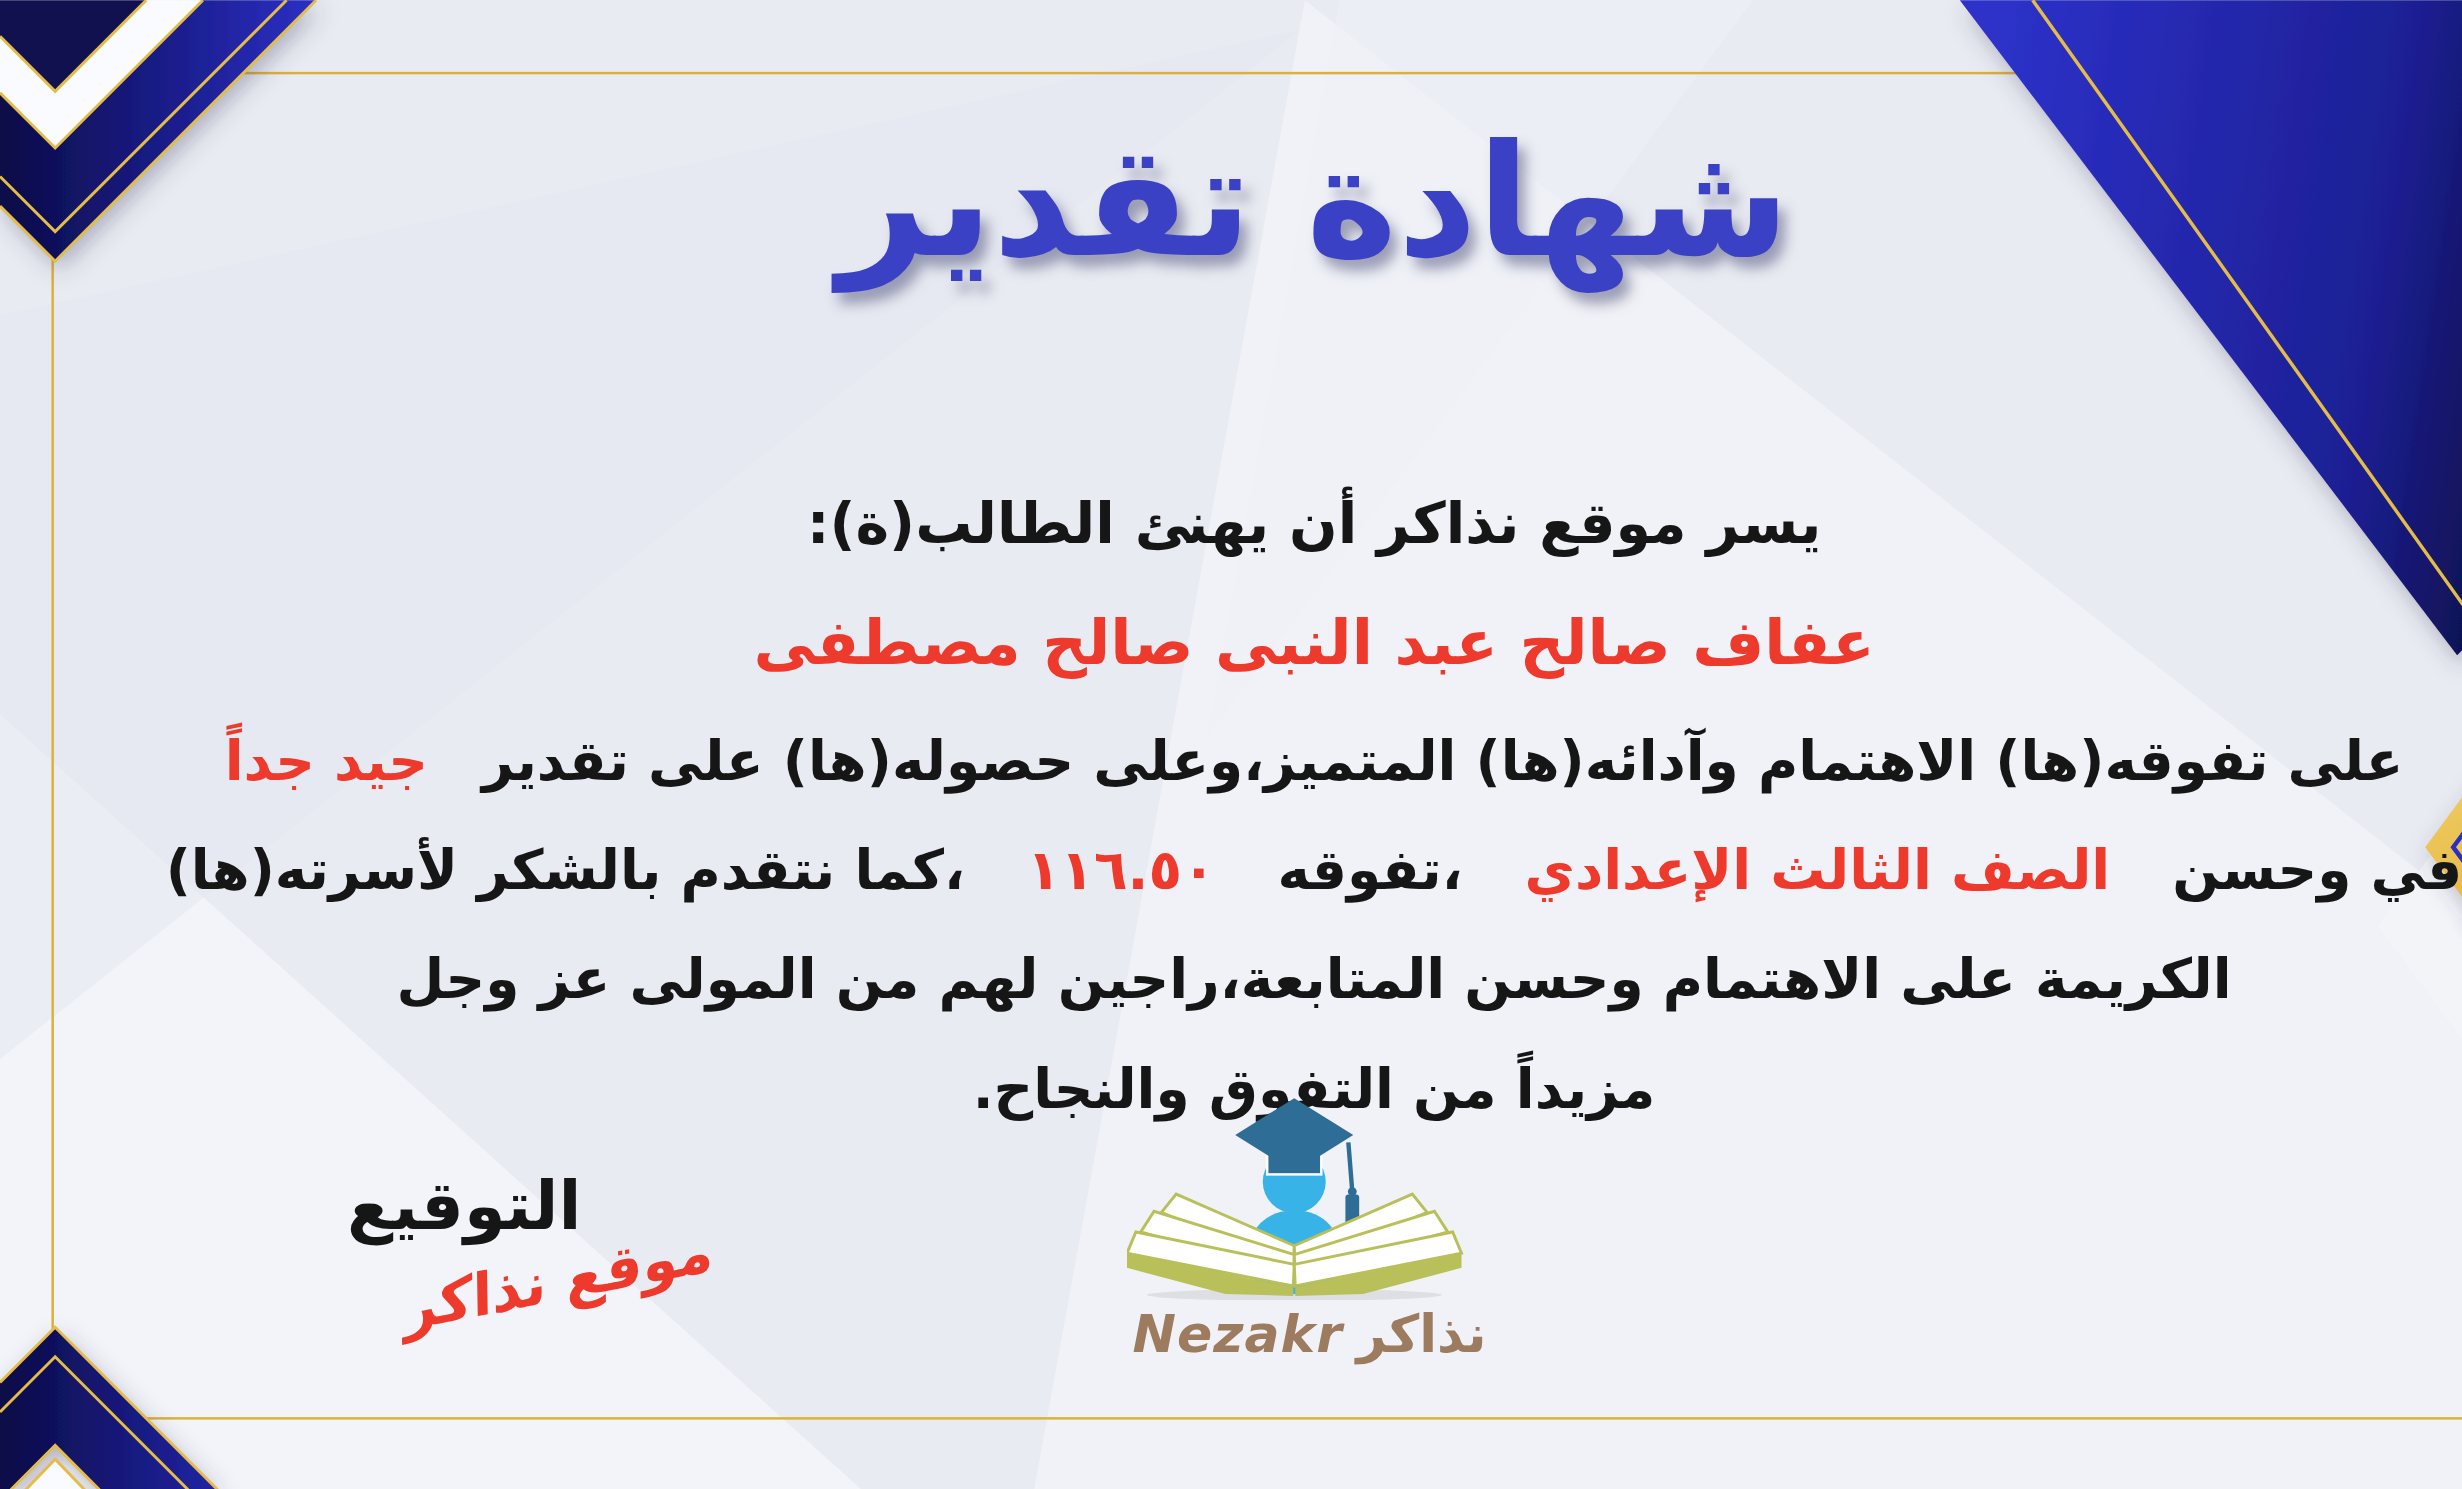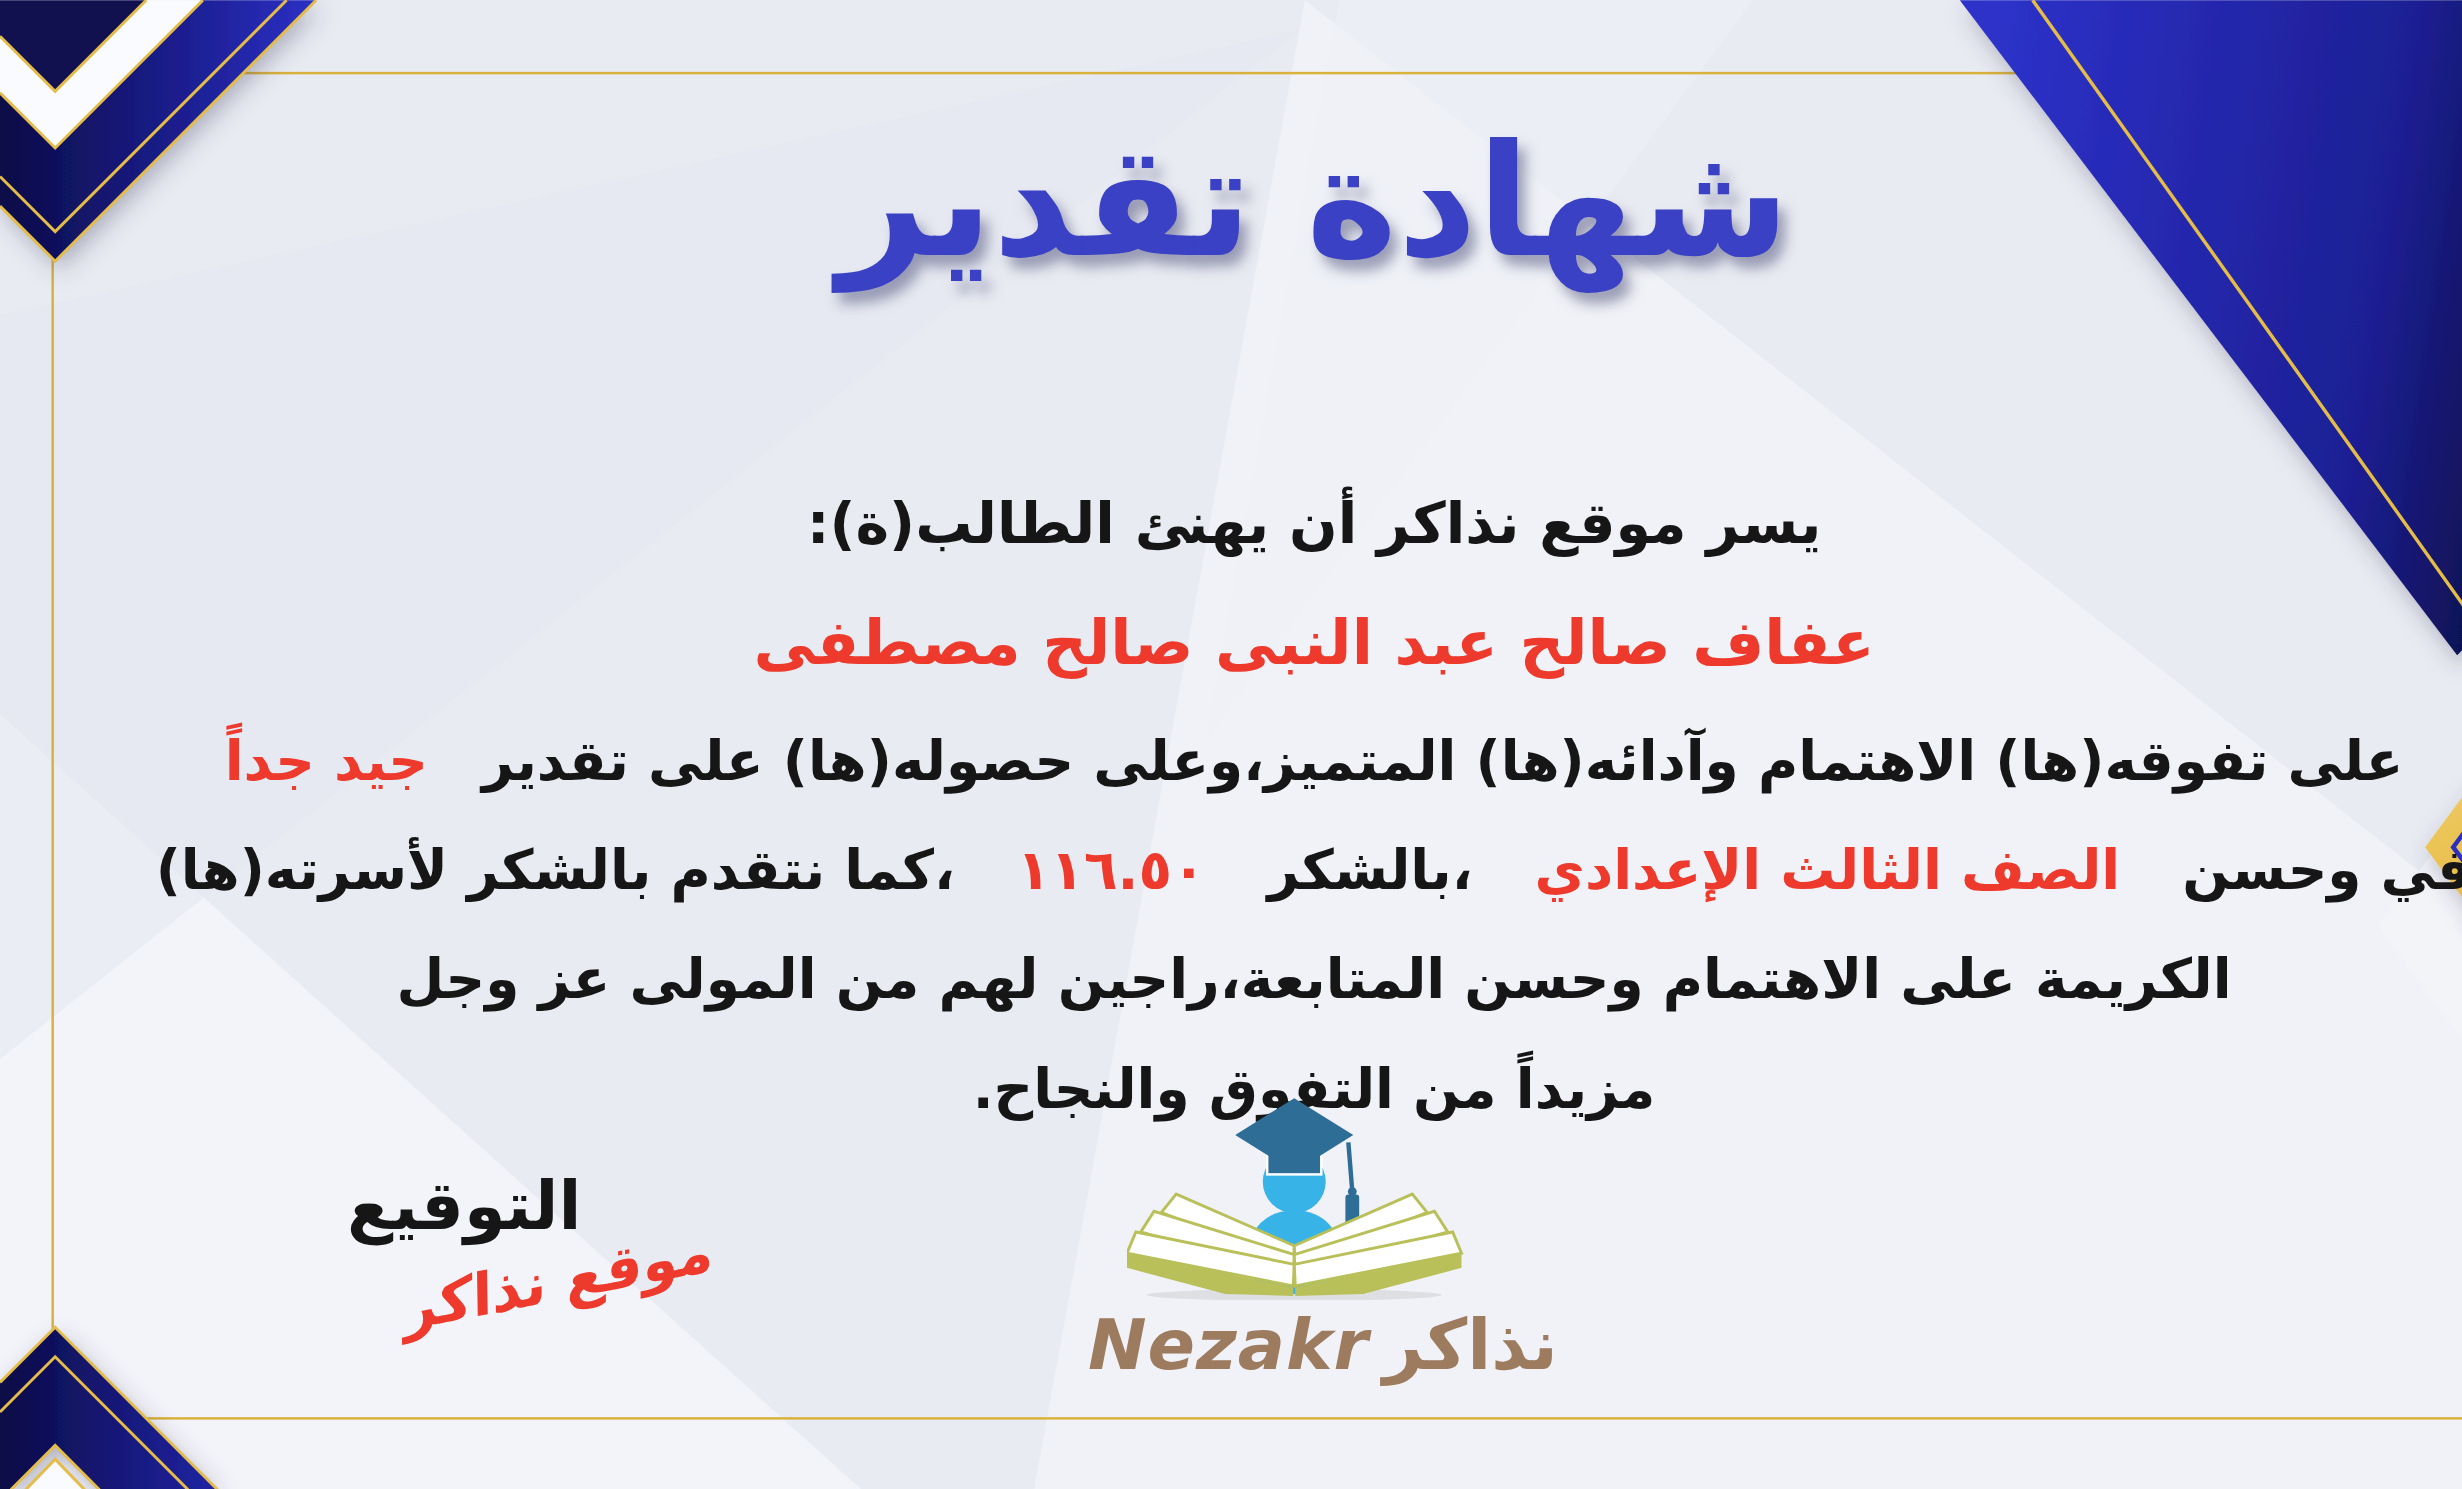--- a/index.html
+++ b/index.html
@@ -40,21 +40,21 @@
   .gap-sm{margin-right:54px;display:inline-block;}
   .sig-label{left:347px;top:1167px;font-size:67px;font-weight:700;color:var(--ink);}
   .sig-script{
     left:404px;top:1276px;font-size:58px;font-weight:700;color:var(--red);
     transform:rotate(-11deg) skewX(-10deg);transform-origin:left center;white-space:nowrap;
   }
   .logo{left:1127px;top:1098px;width:365px;text-align:center;}
   .logo svg{display:block;}
   .wordmark{
     left:1088px;top:1304px;width:443px;text-align:center;white-space:nowrap;
-    color:var(--brown);font-weight:700;font-size:70px;
+    color:var(--brown);font-weight:700;font-size:52px;
   }
   .wordmark .latin{font-style:italic;letter-spacing:1px;margin-right:13.8px;}
   .wordmark .arabic{letter-spacing:0.5px;}
 </style>
 </head>
 <body>
 
 <svg class="decor" viewBox="0 0 5337 3025" aria-hidden="true">
   <defs>
     <linearGradient id="blueTL" gradientUnits="userSpaceOnUse" x1="0" y1="260" x2="660" y2="260">
@@ -126,21 +126,21 @@
 
 <p class="abs center intro" dir="rtl">يسر موقع نذاكر أن يهنئ الطالب(ة):</p>
 
 <p class="abs center student" dir="rtl">عفاف صالح عبد النبى صالح مصطفى</p>
 
 <p class="abs center bodyline l1" dir="rtl">
   <span>على تفوقه(ها) الاهتمام وآدائه(ها) المتميز،وعلى حصوله(ها) على تقدير</span><span class="hl gap-sm">جيد جداً</span>
 </p>
 
 <p class="abs center bodyline l2" dir="rtl">
-  <span>في وحسن</span><span class="hl gap">الصف الثالث الإعدادي</span><span>،بالشكر</span><span class="hl gap">١١٦.٥٠</span><span>،كما نتقدم بالشكر لأسرته(ها)</span>
+  <span>في وحسن</span><span class="hl gap">الصف الثالث الإعدادي</span><span>،تفوقه</span><span class="hl gap">١١٦.٥٠</span><span>،كما نتقدم بالشكر لأسرته(ها)</span>
 </p>
 
 <p class="abs center bodyline l3" dir="rtl">الكريمة على الاهتمام وحسن المتابعة،راجين لهم من المولى عز وجل</p>
 <p class="abs center bodyline l4" dir="rtl">مزيداً من التفوق والنجاح.</p>
 
 <div class="abs sig-label" dir="rtl">التوقيع</div>
 <div class="abs sig-script" dir="rtl">موقع نذاكر</div>
 
 <div class="abs logo">
   <svg width="365" height="202" viewBox="0 0 742 410" aria-hidden="true">

